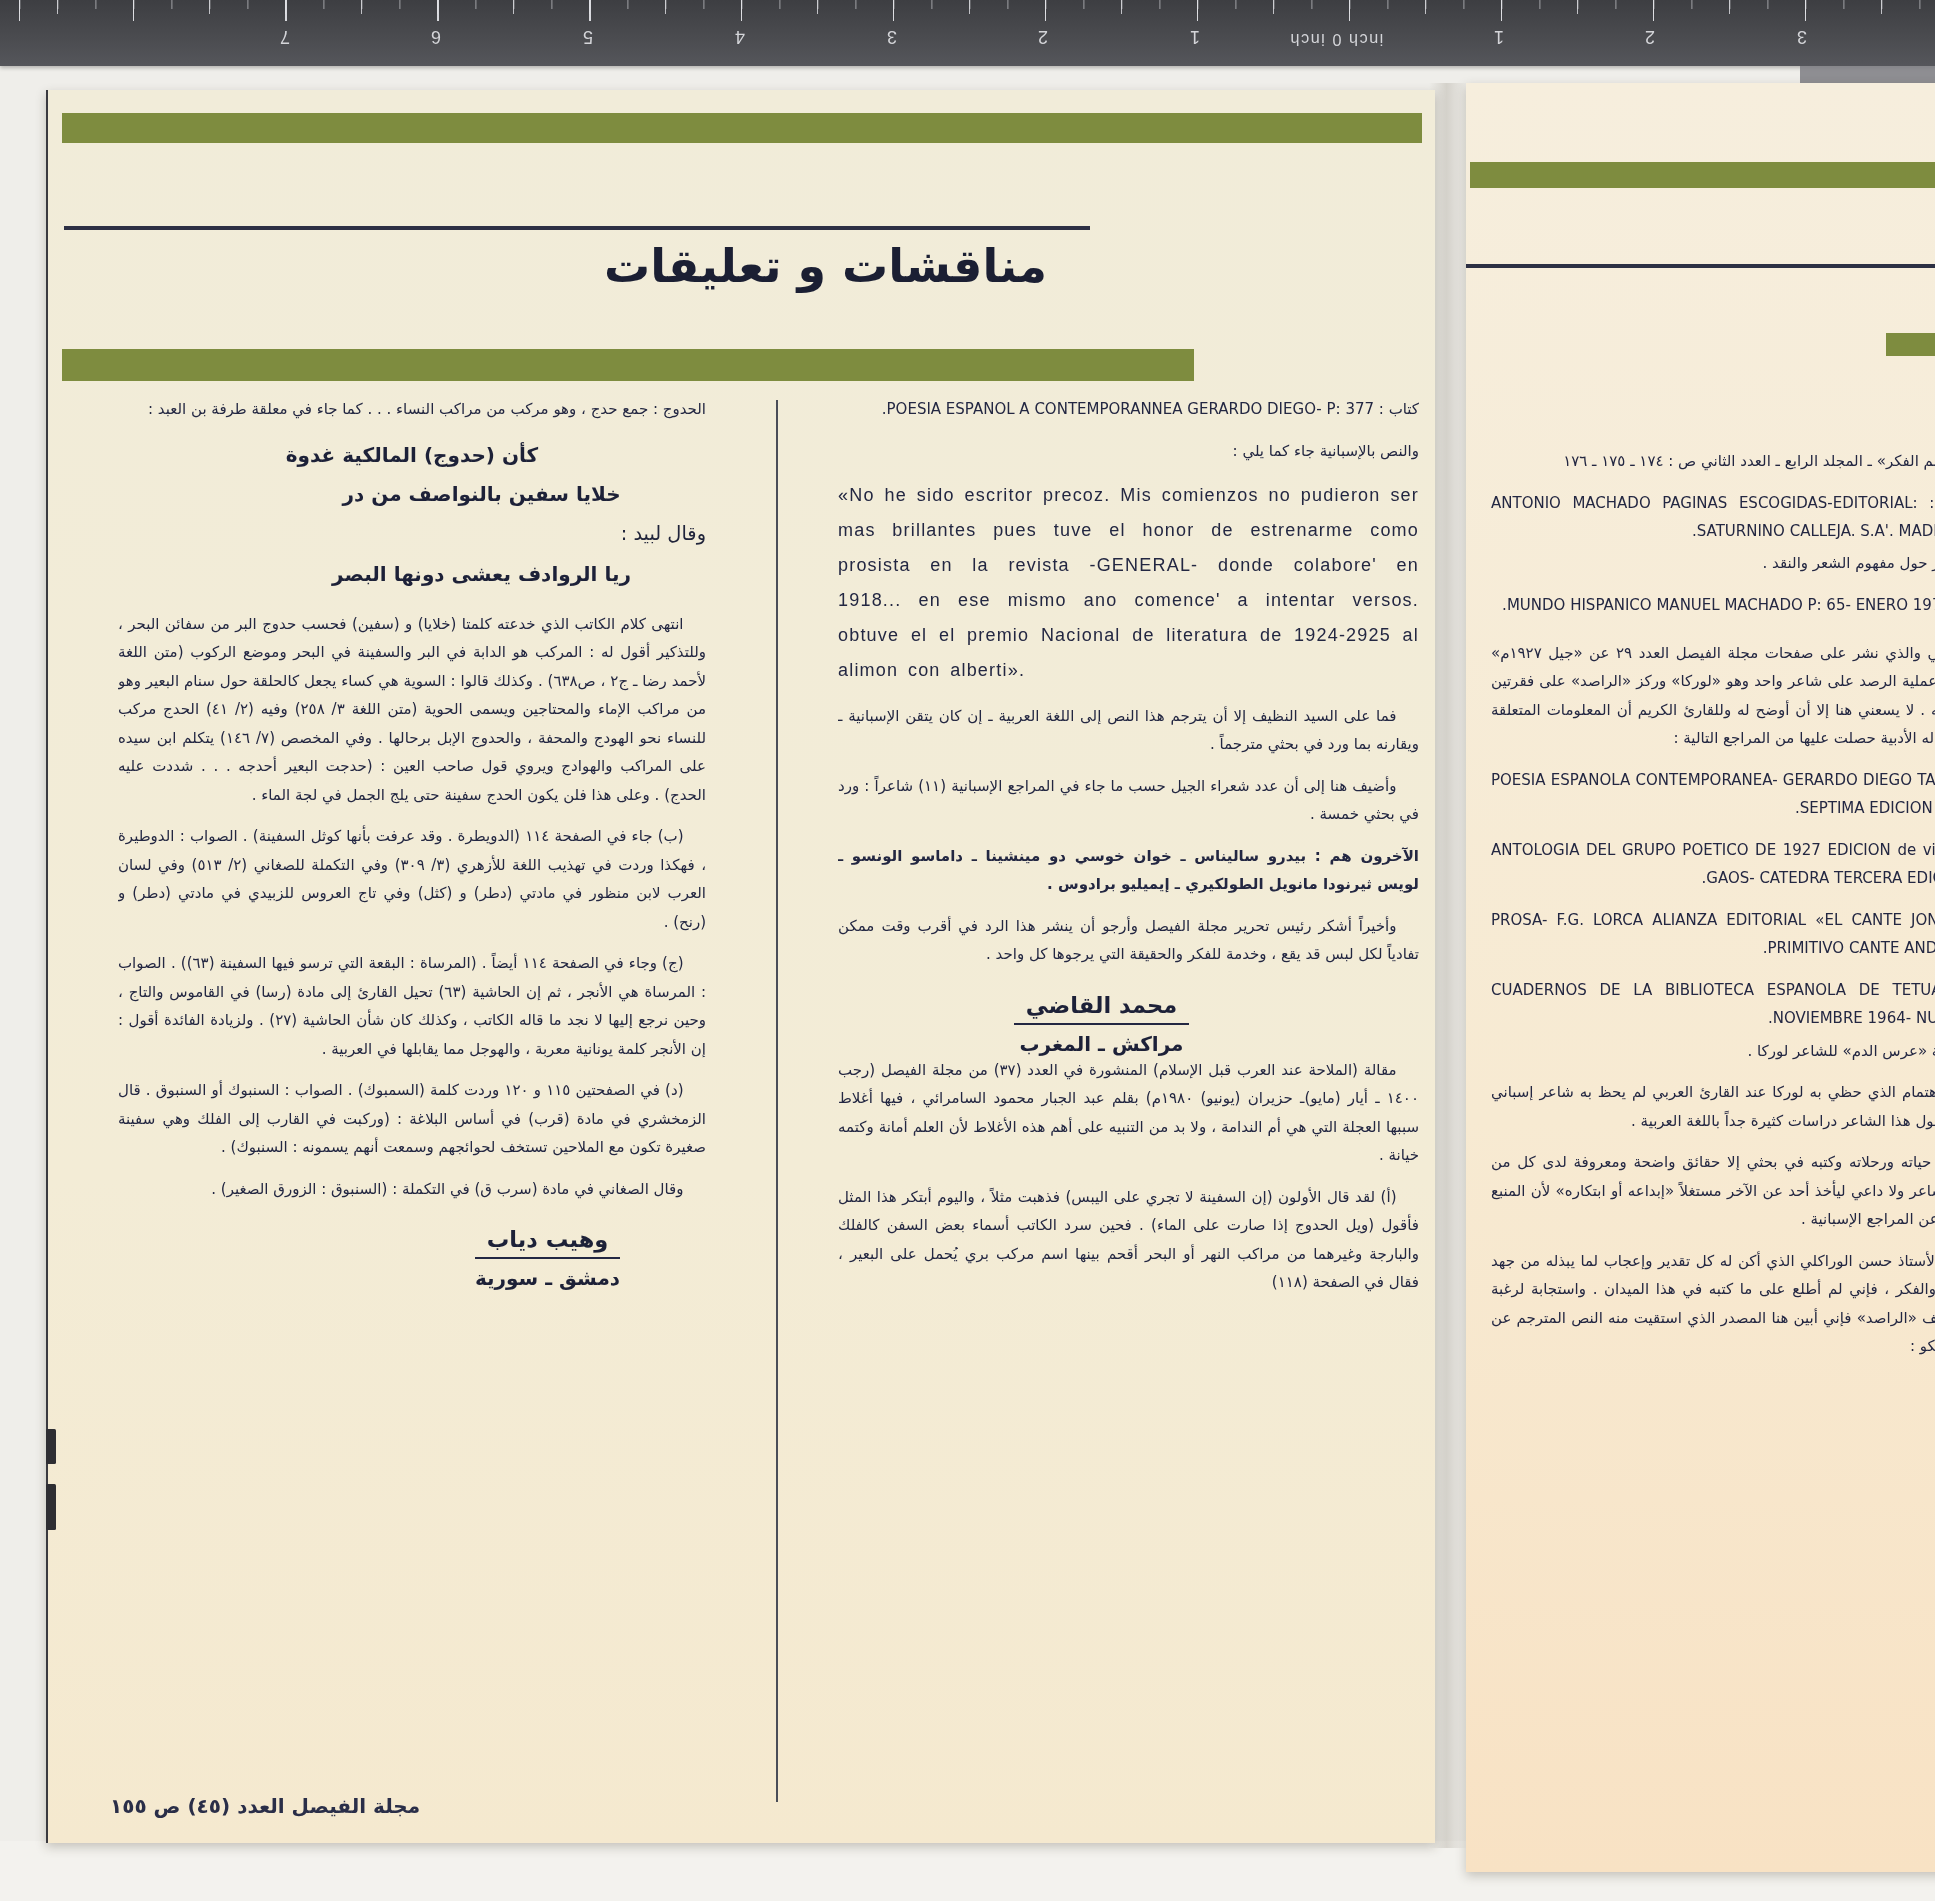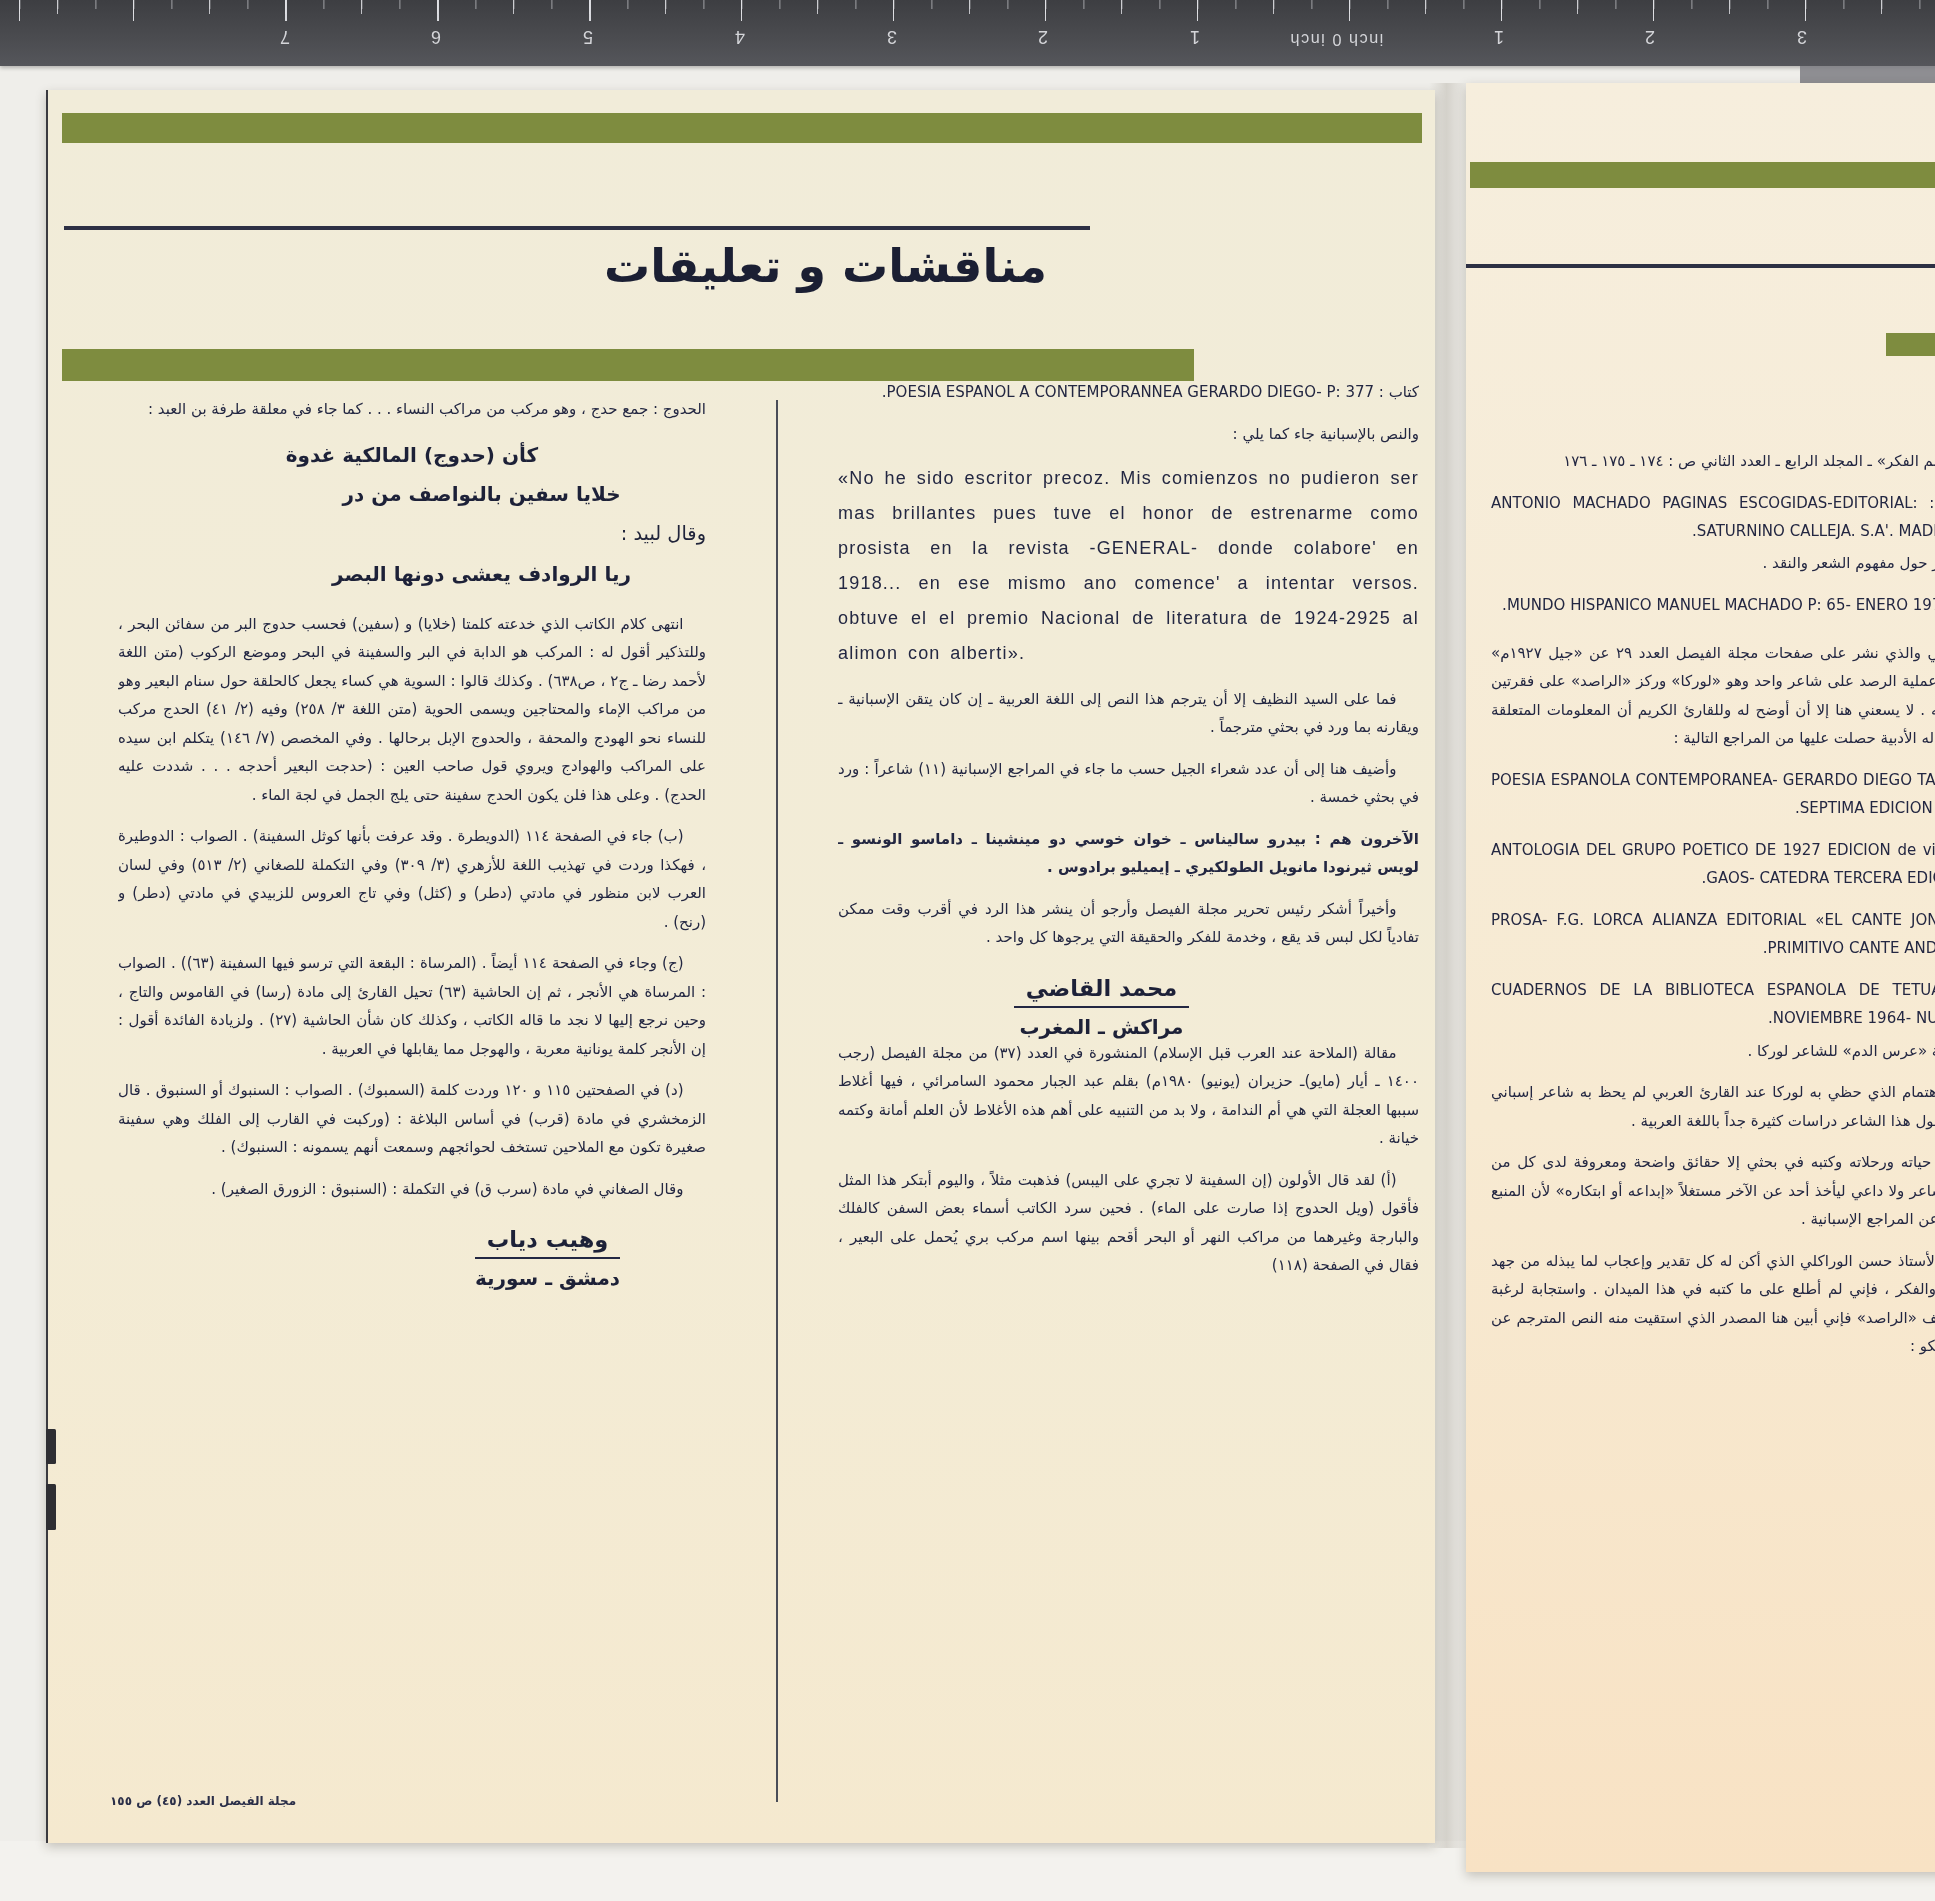--- a/index.html
+++ b/index.html
@@ -57,21 +57,21 @@
          margin:0 0 13px 0;color:#232742;}
   .mixed{unicode-bidi:plaintext;}
   .verse{direction:rtl;text-align:center;font-weight:bold;font-size:20px;
          line-height:1.85;margin:2.3px 0;color:#1d2138;}
   .verse.shift{padding-left:139px;}
   .said{direction:rtl;text-align:right;font-size:19.4px;line-height:1.8;margin:3.9px 0;}
   .sig{direction:rtl;margin-top:23px;}
   .sig .name{display:inline-block;font-weight:bold;font-size:22.5px;
              border-bottom:2.7px solid #232742;padding:0 11.6px 5.4px 11.6px;color:#1d2138;}
   .sig .city{font-weight:bold;font-size:20px;margin-top:7px;color:#1d2138;}
-  .footer{position:absolute;direction:rtl;font-size:12px;font-weight:bold;color:#2a2e48;white-space:nowrap;}
+  .footer{position:absolute;direction:rtl;font-size:20px;font-weight:bold;color:#2a2e48;white-space:nowrap;}
 </style>
 </head>
 <body>
 
 <div id="scene">
 
   <div class="ruler">
     <div class="ruler-ticks"></div>
     <div id="ruler-marks">
         <span class="ruler-num" style="left: 280px;">7</span>
@@ -116,21 +116,21 @@
       <p class="ar-p">(ب) جاء في الصفحة ١١٤ (الدويطرة . وقد عرفت بأنها كوثل السفينة) . الصواب : الدوطيرة ، فهكذا وردت في تهذيب اللغة للأزهري (٣/ ٣٠٩) وفي التكملة للصغاني (٢/ ٥١٣) وفي لسان العرب لابن منظور في مادتي (دطر) و (كثل) وفي تاج العروس للزبيدي في مادتي (دطر) و (رنح) .</p>
       <p class="ar-p">(ج) وجاء في الصفحة ١١٤ أيضاً . (المرساة : البقعة التي ترسو فيها السفينة (٦٣)) . الصواب : المرساة هي الأنجر ، ثم إن الحاشية (٦٣) تحيل القارئ إلى مادة (رسا) في القاموس والتاج ، وحين نرجع إليها لا نجد ما قاله الكاتب ، وكذلك كان شأن الحاشية (٢٧) . ولزيادة الفائدة أقول : إن الأنجر كلمة يونانية معربة ، والهوجل مما يقابلها في العربية .</p>
       <p class="ar-p">(د) في الصفحتين ١١٥ و ١٢٠ وردت كلمة (السمبوك) . الصواب : السنبوك أو السنبوق . قال الزمخشري في مادة (قرب) في أساس البلاغة : (وركبت في القارب إلى الفلك وهي سفينة صغيرة تكون مع الملاحين تستخف لحوائجهم وسمعت أنهم يسمونه : السنبوك) .</p>
       <p class="ar-p">وقال الصغاني في مادة (سرب ق) في التكملة : (السنبوق : الزورق الصغير) .</p>
       <div class="sig" style="margin-right:46px;margin-left:317px;text-align:center;">
         <span class="name">وهيب دياب</span>
         <div class="city">دمشق ـ سورية</div>
       </div>
     </div>
 
-    <div class="col" style="left:790px;top:288px;width:581px;height:1378px;">
+    <div class="col" style="left:790px;top:305px;width:581px;height:1378px;">
       <p class="ar-p nondent mixed">كتاب : POESIA ESPANOL A CONTEMPORANNEA GERARDO DIEGO- P: 377.</p>
       <p class="ar-p nondent">والنص بالإسبانية جاء كما يلي :</p>
       <p class="lat-p">«No he sido escritor precoz. Mis comienzos no pudieron ser mas brillantes pues tuve el honor de estrenarme como prosista en la revista -GENERAL- donde colabore' en 1918... en ese mismo ano comence' a intentar versos. obtuve el el premio Nacional de literatura de 1924-2925 al alimon con alberti».</p>
       <p class="ar-p">فما على السيد النظيف إلا أن يترجم هذا النص إلى اللغة العربية ـ إن كان يتقن الإسبانية ـ ويقارنه بما ورد في بحثي مترجماً .</p>
       <p class="ar-p">وأضيف هنا إلى أن عدد شعراء الجيل حسب ما جاء في المراجع الإسبانية (١١) شاعراً : ورد في بحثي خمسة .</p>
       <p class="ar-p nondent" style="font-weight:bold;">الآخرون هم : بيدرو ساليناس ـ خوان خوسي دو مينشينا ـ داماسو الونسو ـ لويس ثيرنودا مانويل الطولكيري ـ إيميليو برادوس .</p>
       <p class="ar-p">وأخيراً أشكر رئيس تحرير مجلة الفيصل وأرجو أن ينشر هذا الرد في أقرب وقت ممكن تفادياً لكل لبس قد يقع ، وخدمة للفكر والحقيقة التي يرجوها كل واحد .</p>
       <div class="sig" style="margin-right:217px;text-align:center;width:201px;">
         <span class="name">محمد القاضي</span>
         <div class="city">مراكش ـ المغرب</div>

